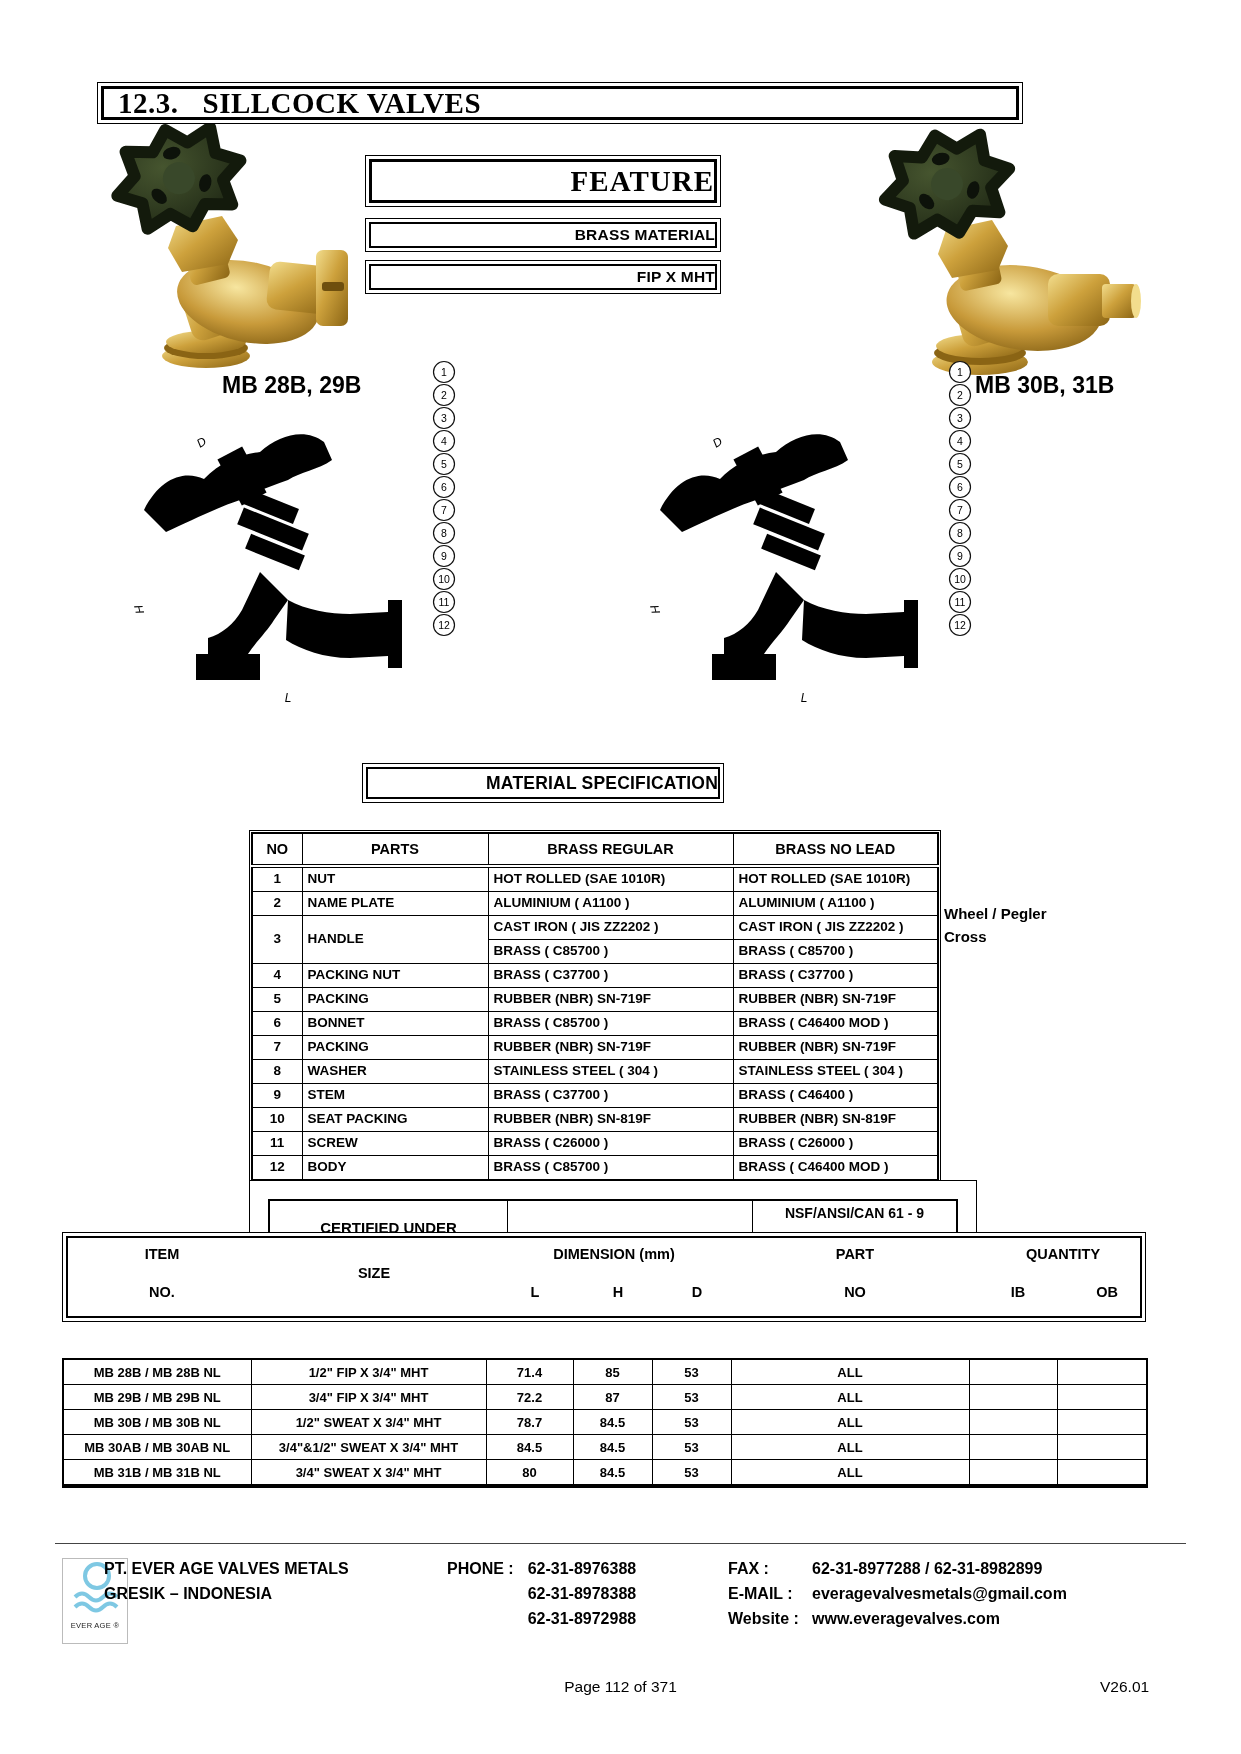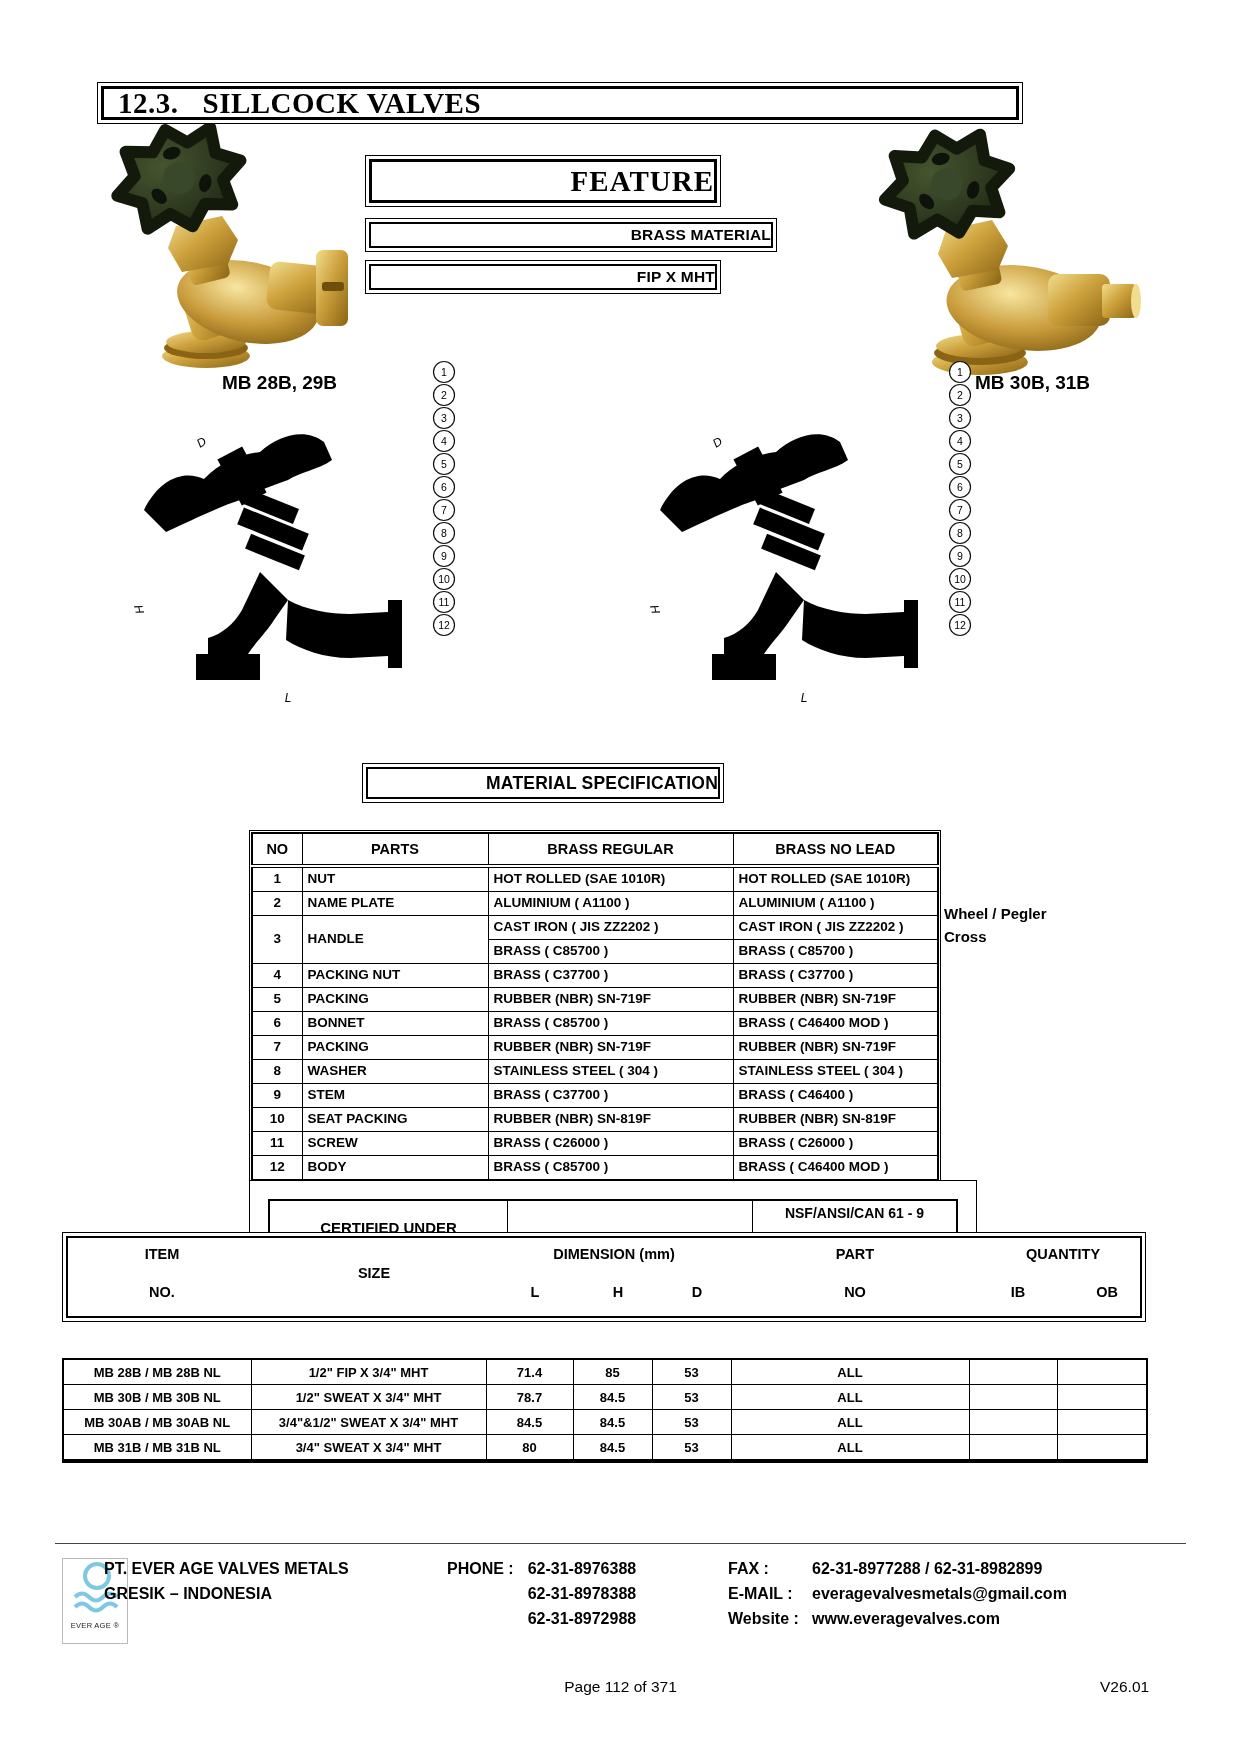--- a/index.html
+++ b/index.html
@@ -12,21 +12,21 @@
   .dbox-in{border:3px solid #000;width:100%;height:100%;box-sizing:border-box;
            display:flex;align-items:center;justify-content:flex-end;}
   .dbox-in.thin{border-width:2.5px;}
 
   .title-text{font-family:"Liberation Serif","DejaVu Serif",serif;font-weight:bold;
               font-size:29px;letter-spacing:.5px;width:100%;padding-left:14px;}
   .title-text .gap{display:inline-block;width:24px;}
   .feature-title{font-family:"Liberation Serif","DejaVu Serif",serif;font-weight:bold;
                  font-size:29px;letter-spacing:1px;}
   .feature-item{font-weight:bold;font-size:15.5px;letter-spacing:.2px;}
-  .photo-label{font-weight:bold;font-size:19px;white-space:nowrap;}
+  .photo-label{font-weight:bold;font-size:23px;white-space:nowrap;}
 
   .matspec-title{font-weight:bold;font-size:17.5px;letter-spacing:.2px;}
 
   
   .spec-wrap{border:1.5px solid #000;padding:1px;background:#fff;}
   table.spec{border-collapse:collapse;border:2.5px solid #000;table-layout:fixed;}
   table.spec th{border:1.6px solid #000;border-bottom:4px double #000;font-size:14.5px;
                 font-weight:bold;height:30px;padding:0 4px;white-space:nowrap;}
   table.spec td{border:1.6px solid #000;font-weight:bold;font-size:13.5px;height:23px;
                 padding:0 5px;line-height:1.05;white-space:nowrap;overflow:hidden;}
@@ -208,21 +208,21 @@
       <ellipse cx="120" cy="68" rx="9" ry="6" transform="rotate(-60 120 68)" fill="#0d120a"></ellipse>
     </g>
   </svg>
   <div class="abs photo-label" style="left:975px;top:372px;">MB 30B, 31B</div>
 
   <div class="abs dbox" style="left:365px;top:155px;width:356px;height:52px;">
     <div class="dbox-in">
         <span class="feature-title">FEATURE</span>
       </div>
   </div>
-  <div class="abs dbox" style="left:365px;top:218px;width:412px;height:34px;">
+  <div class="abs dbox" style="left:365px;top:218px;width:356px;height:34px;">
     <div class="dbox-in thin">
         <span class="feature-item">BRASS MATERIAL</span>
       </div>
   </div>
   <div class="abs dbox" style="left:365px;top:260px;width:356px;height:34px;">
     <div class="dbox-in thin">
         <span class="feature-item">FIP X MHT</span>
       </div>
   </div>
 
@@ -443,20 +443,30 @@
         <col style="width:238px">
         <col style="width:88px">
         <col style="width:90px">
       </colgroup>
     <tbody>
         <tr>
       <td>MB 28B / MB 28B NL</td>
           <td>1/2" FIP X 3/4" MHT</td>
       <td>71.4</td>
           <td>85</td>
+      <td>53</td>
+          <td>ALL</td>
+      <td></td>
+          <td></td>
+    </tr>
+    <tr>
+      <td>MB 29B / MB 29B NL</td>
+          <td>3/4" FIP X 3/4" MHT</td>
+      <td>72.2</td>
+          <td>87</td>
       <td>53</td>
           <td>ALL</td>
       <td></td>
           <td></td>
     </tr>
     <tr>
       <td>MB 30B / MB 30B NL</td>
           <td>1/2" SWEAT X 3/4" MHT</td>
       <td>78.7</td>
           <td>84.5</td>

